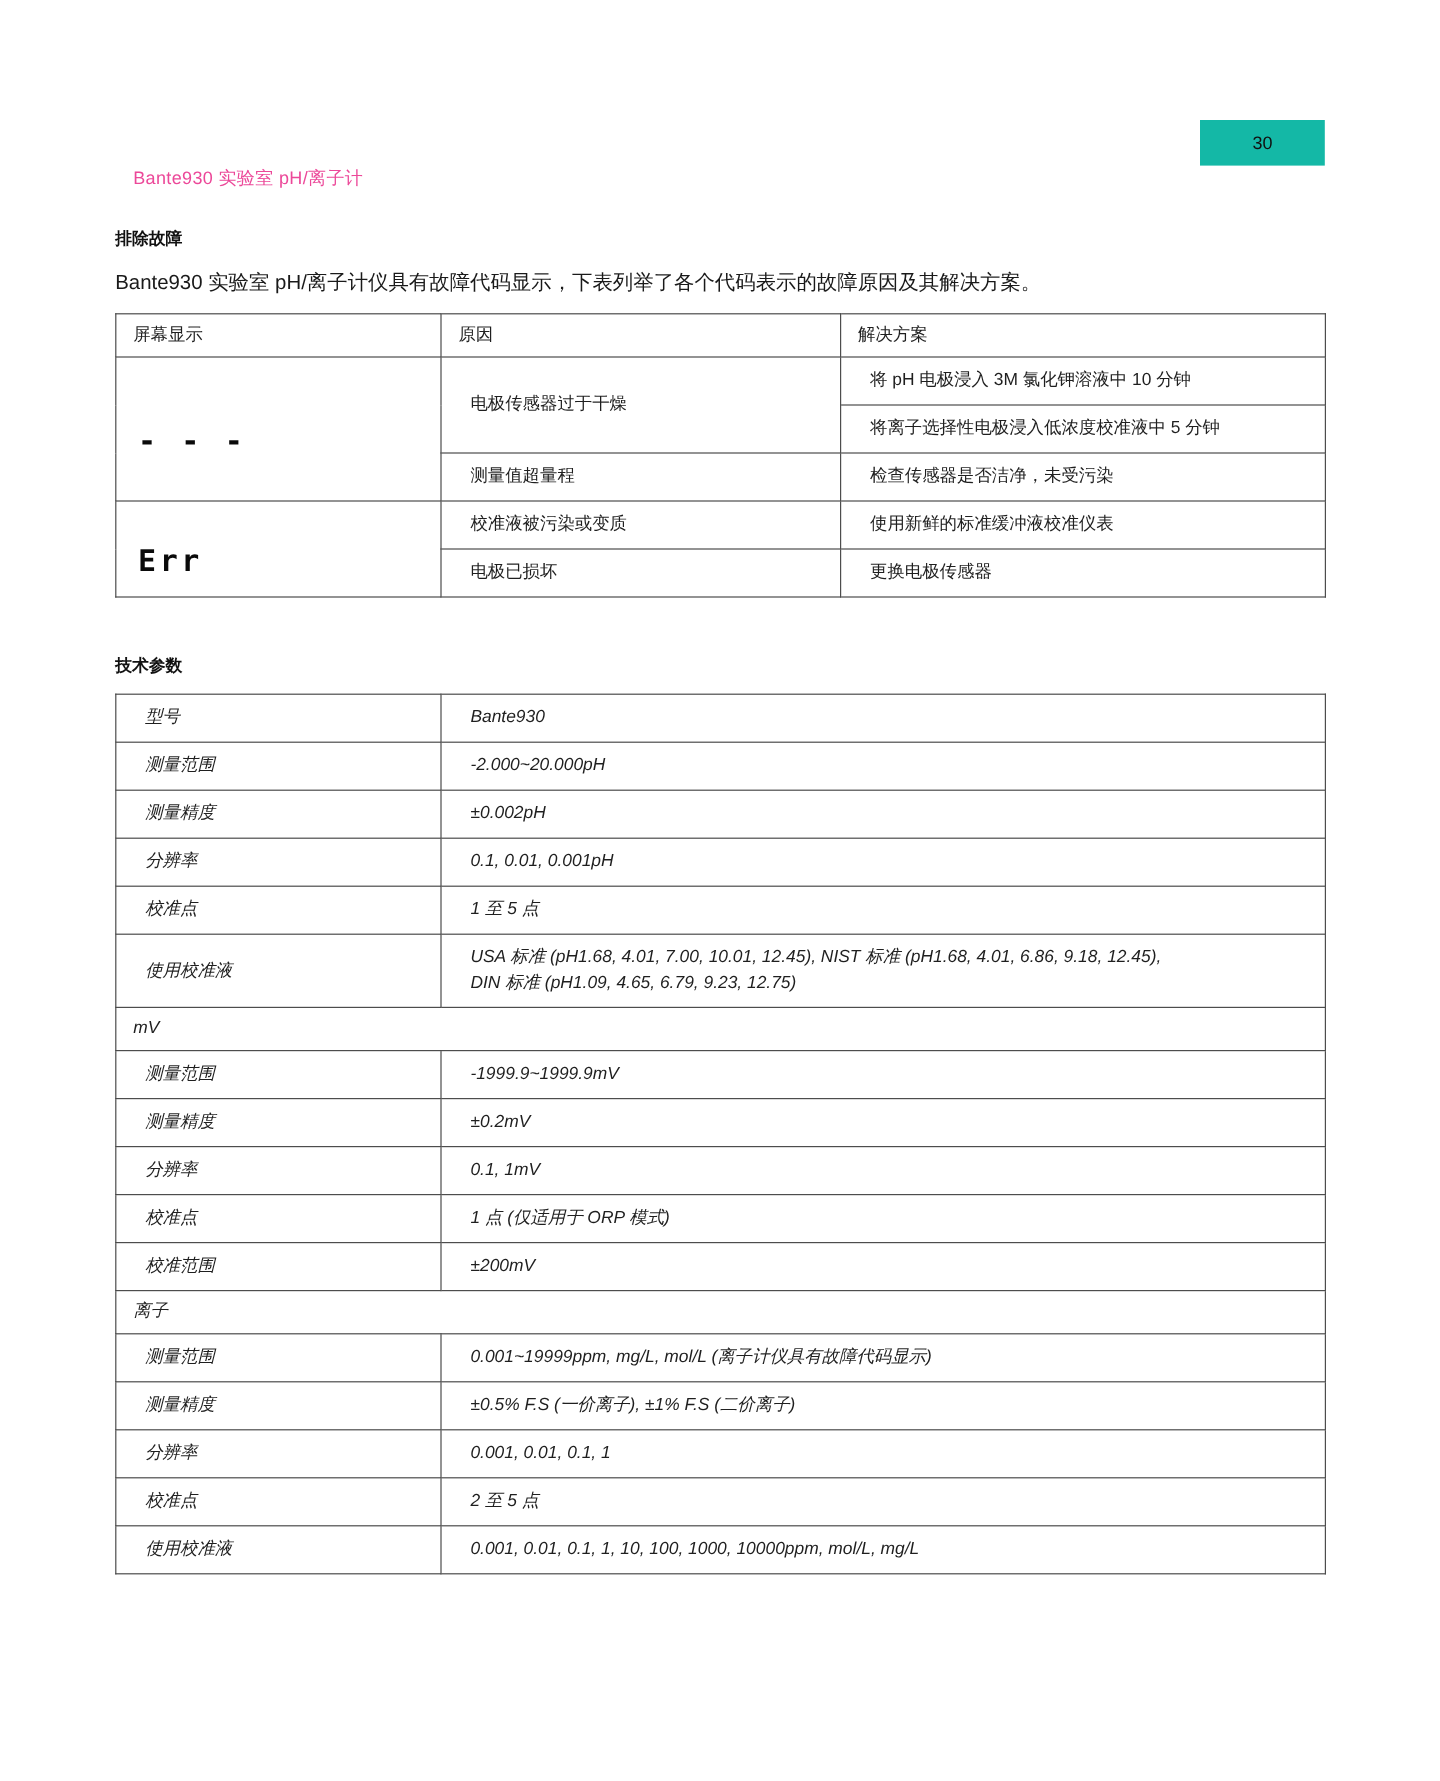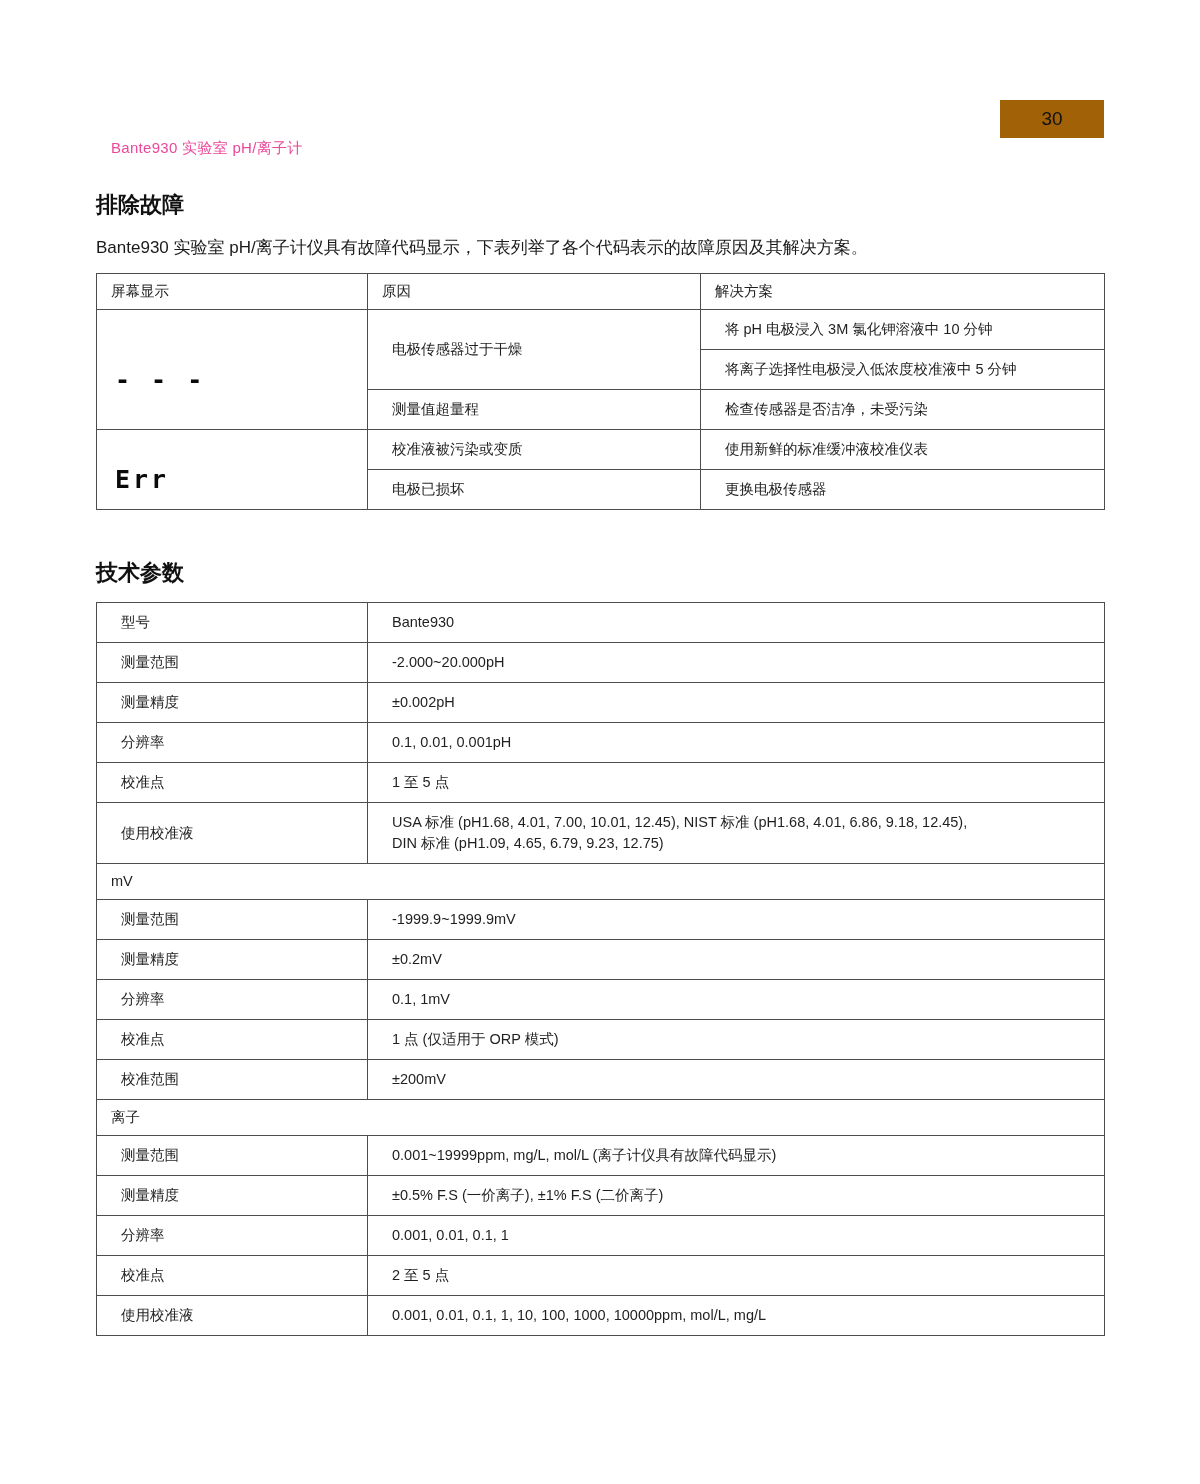--- a/index.html
+++ b/index.html
@@ -13,27 +13,27 @@
   .content { width:1008px; margin:0 auto; }
 
   
   .header-bar { margin-top:100px; height:38px; display:flex; }
   .header-title {
     flex:1; background:#070707; color:#ec4899;
     display:flex; align-items:center;
     padding-left:15px; font-size:15px; letter-spacing:0.3px;margin-top:48px;
   }
   .page-num {
-    width:104px; background:#a16207; color:#111111;
+    width:104px; background:#14b8a6; color:#111111;
     display:flex; align-items:center; justify-content:center;
-    font-size:19px;
+    font-size:15px;
     margin-left:48px;
   }
 
-  .section-heading { font-size:22px; font-weight:bold; color:#111; }
+  .section-heading { font-size:14px; font-weight:bold; color:#111; }
   .heading-trouble { margin-top:52px; }
   .heading-specs { margin-top:48px; }
   .intro { font-size:17px; margin-top:16px; color:#1a1a1a; }
 
   table { border-collapse:collapse; width:100%; table-layout:fixed; }
   td {
     border:1px solid #4d4d4d;
     font-size:14.5px;
     padding:9px 24px;
     vertical-align:middle;
@@ -43,21 +43,21 @@
   }
   .trouble-table { margin-top:14px; }
   .trouble-table .thead td { padding:7px 14px; }
 
   .display-cell { padding-left:18px; }
   .seg {
     font-family:"DejaVu Sans Mono","Liberation Mono",monospace;
     font-weight:bold; font-size:25px; letter-spacing:3px; color:#0a0a0a;
   }
 
-  .specs-table { margin-top:14px; }
+  .specs-table { margin-top:14px;font-style:italic; }
   .specs-table td.section { padding:7px 14px; }
 </style>
 </head>
 <body>
 
 <div class="content">
 
   <div class="header-bar">
     <div class="header-title">Bante930 实验室 pH/离子计</div>
     <div class="page-num">30</div>

